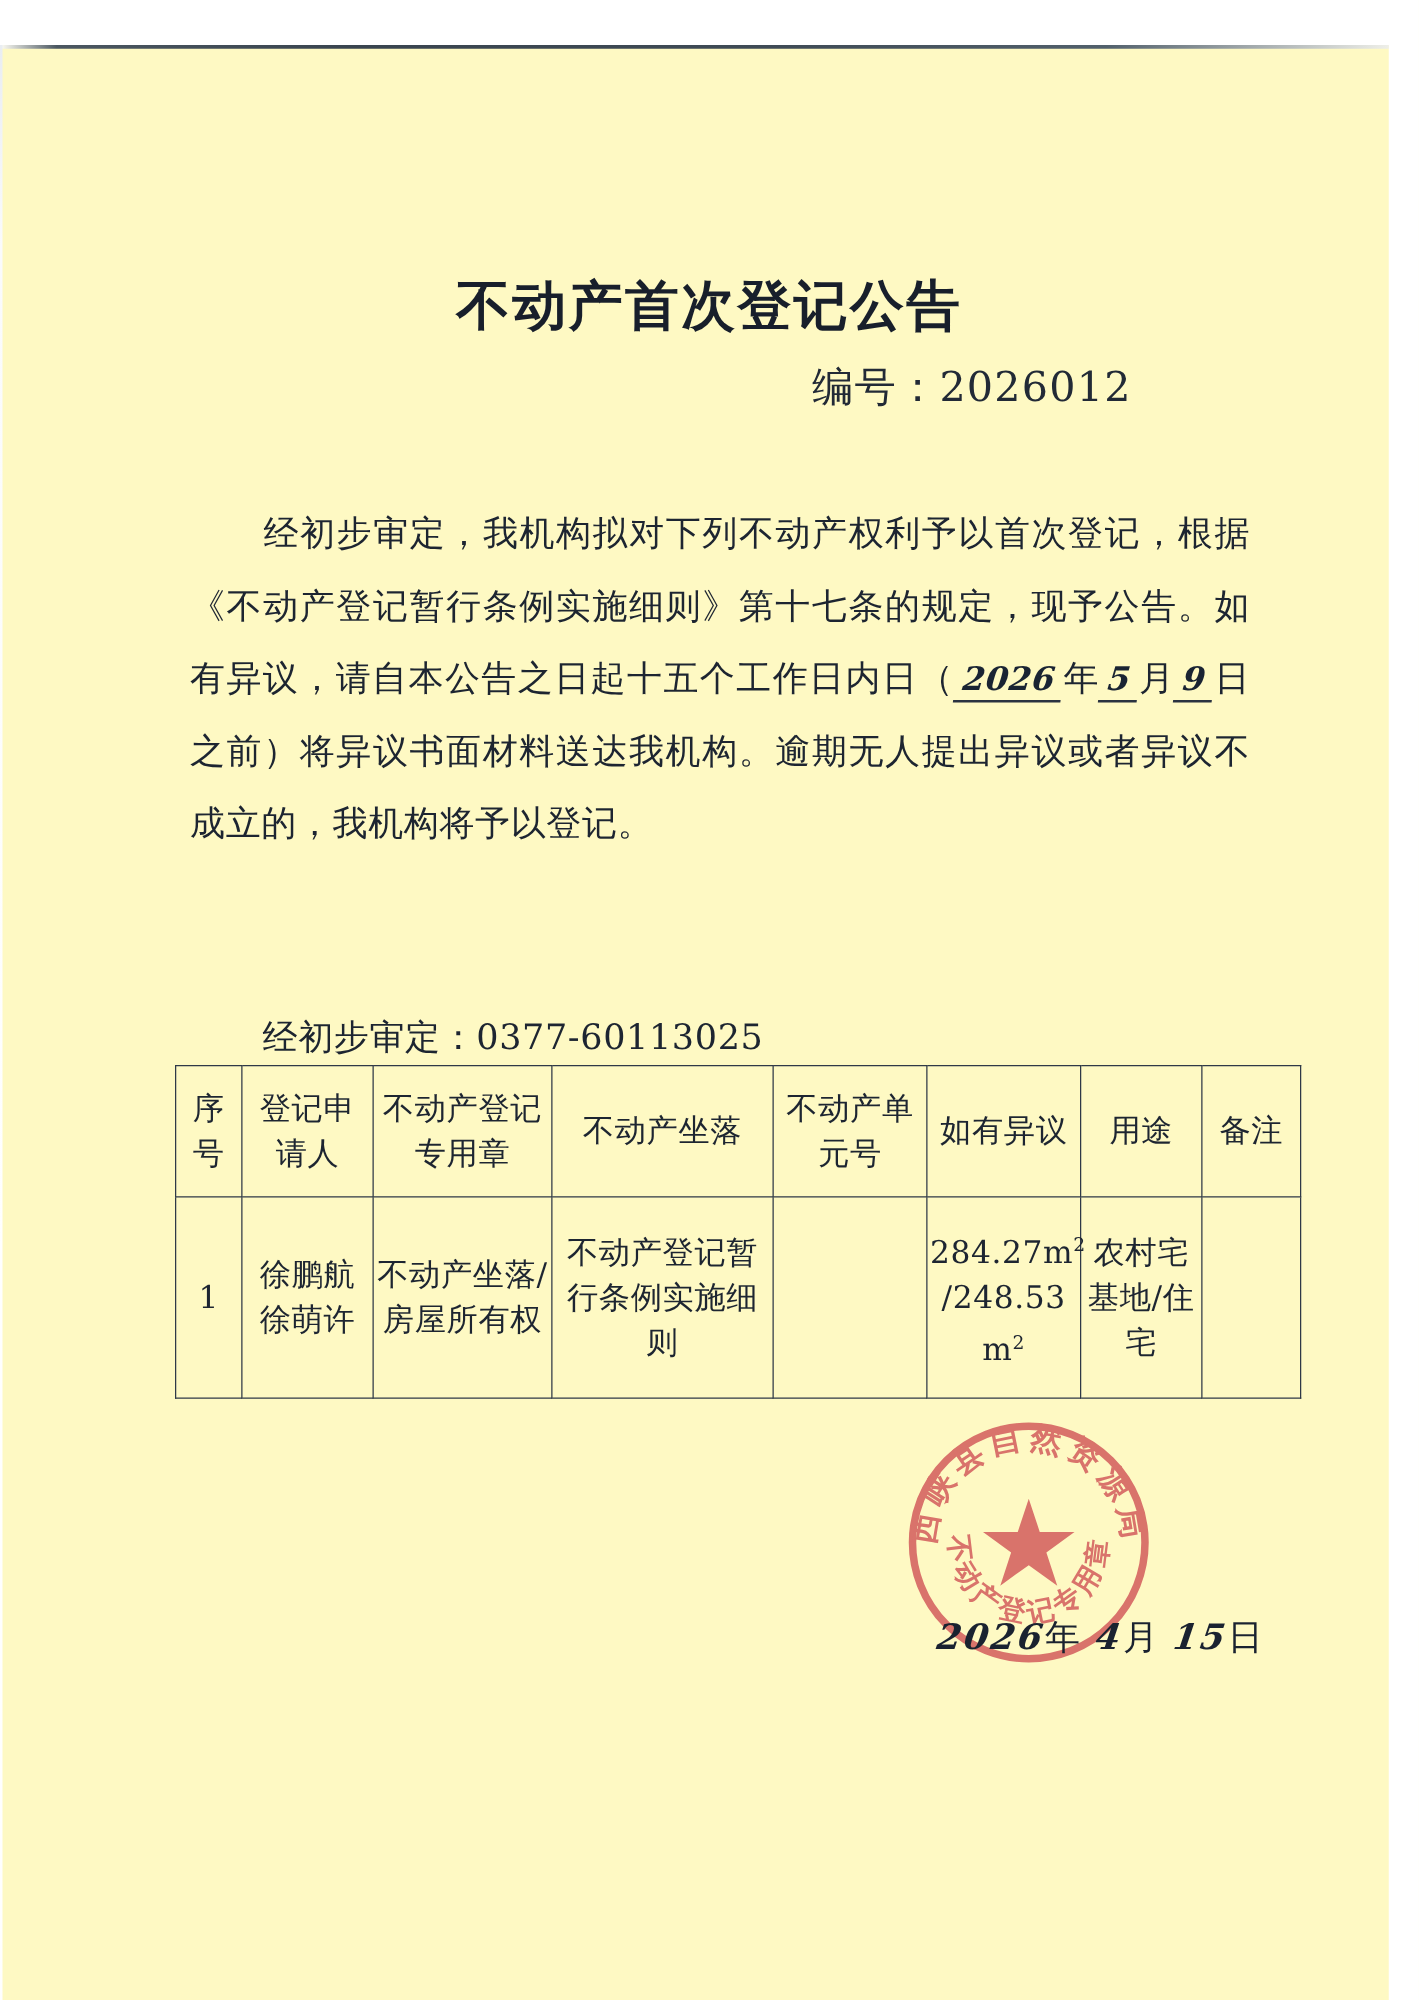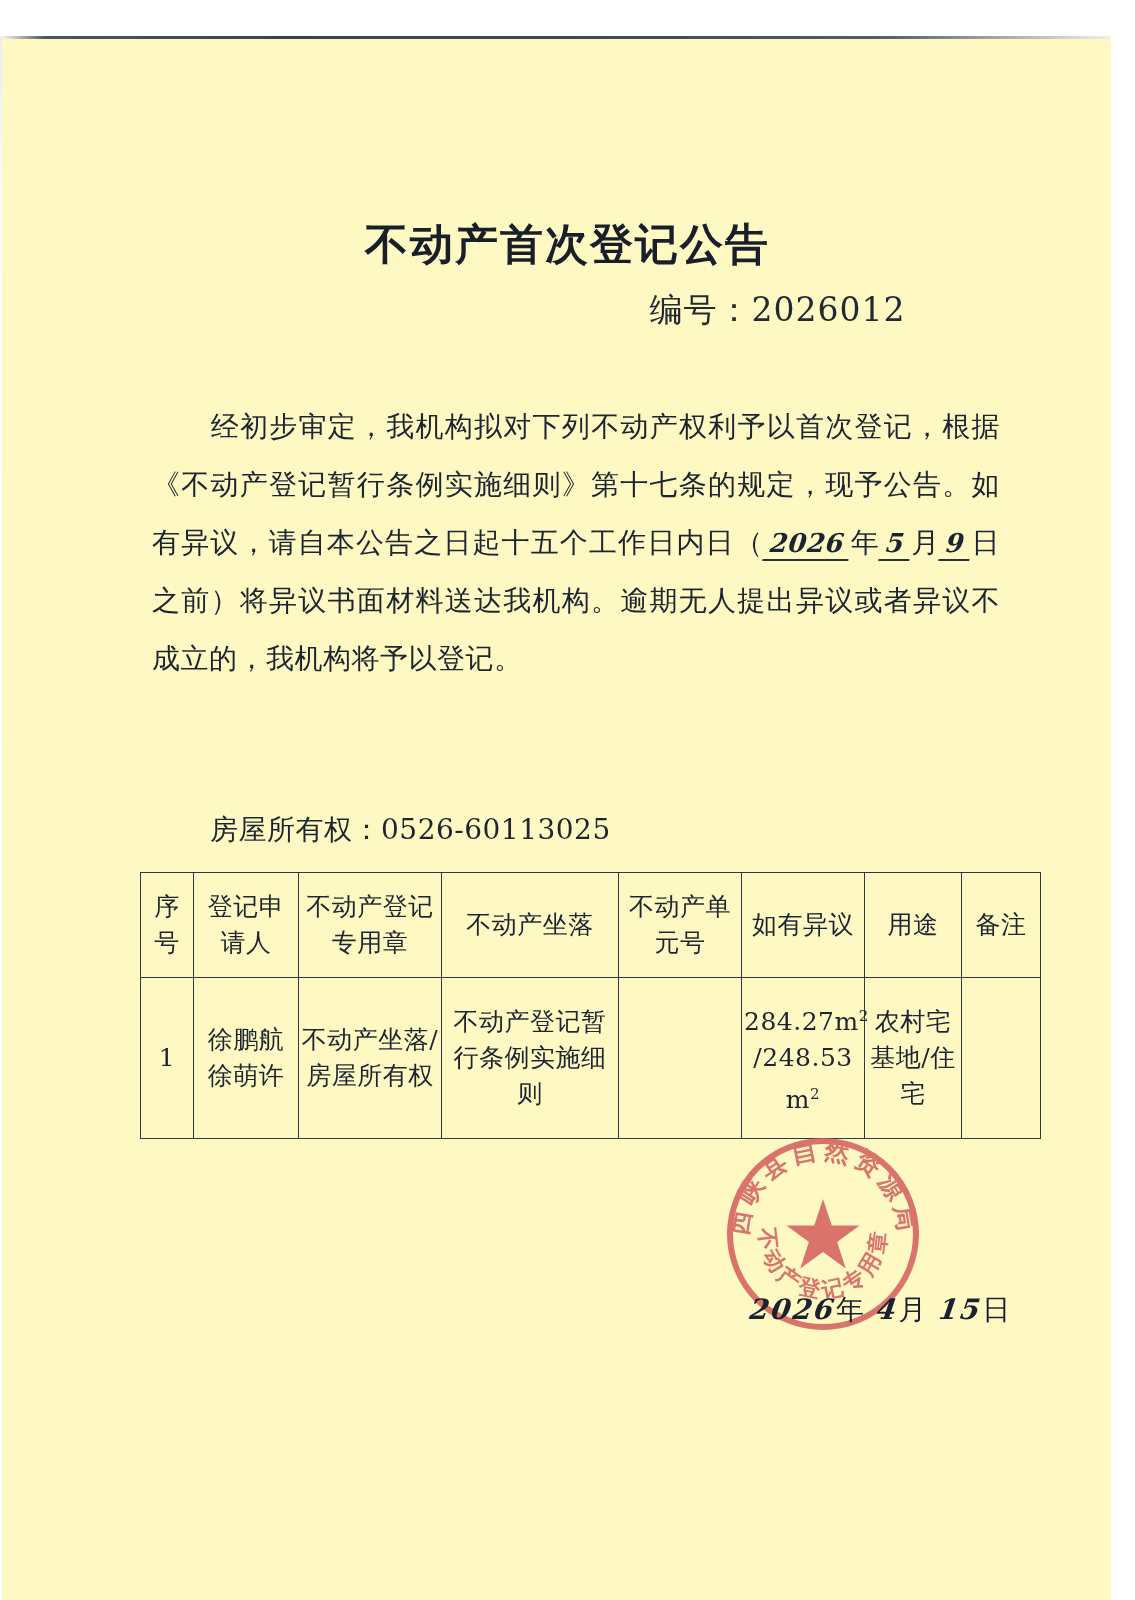--- a/index.html
+++ b/index.html
@@ -113,21 +113,21 @@
     font-family: "DejaVu Serif", "Liberation Serif", serif;
     font-size: 28px;
     line-height: 48px;
     color: #1d2531;
     letter-spacing: .5px;
   }
 
   
   .tbl-wrap {
     position: absolute;
-    top: 836px;
+    top: 816px;
     left: 140px;
     width: 860px;
   }
   table.reg {
     border-collapse: collapse;
     width: 860px;
     table-layout: fixed;
     font-family: "DejaVu Serif", "Liberation Serif", serif;
     color: #1d2531;
   }
@@ -214,21 +214,21 @@
   <div class="title">不动产首次登记公告</div>
 
   <div class="docnum"><span>编号：</span><span>2026012</span></div>
 
   <div class="body-block">
     <div class="para"><span class="indent"></span><span>经初步审定，我机构拟对下列不动产权利予以首次登记，根据《不动产登记暂行条例实施细则》第十七条的规定，现予公告。如有异议，请自本公告之日起十五个工作日内日（</span><span class="hand">2026</span><span>年</span><span class="hand">5</span><span>月</span><span class="hand">9</span><span>日</span><span>之前）将异议书面材料送达我机构。逾期无人提出异议或者异议不成立的，我机构将予以登记。</span></div>
   </div>
 
 
   <div class="tel-block">
-    <span class="indent"></span><span>房屋所有权：</span><span>0526-60113025</span>
+    <span class="indent"></span><span>经初步审定：</span><span>0377-60113025</span>
   </div>
 
   <div class="tbl-wrap">
     <table class="reg">
       <tbody>
           <tr class="head">
         <td class="c0">序号</td>
         <td class="c1">登记申请人</td>
         <td class="c2">不动产登记专用章</td>
         <td class="c3">不动产坐落</td>

